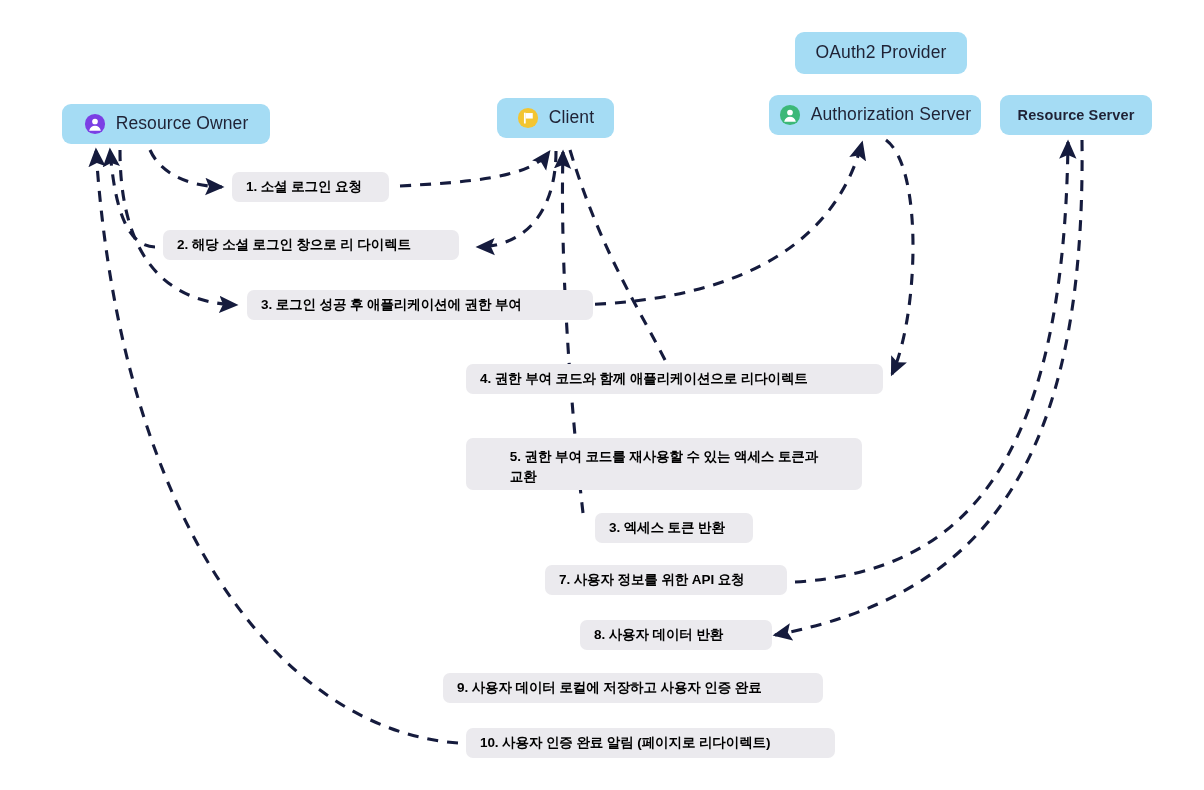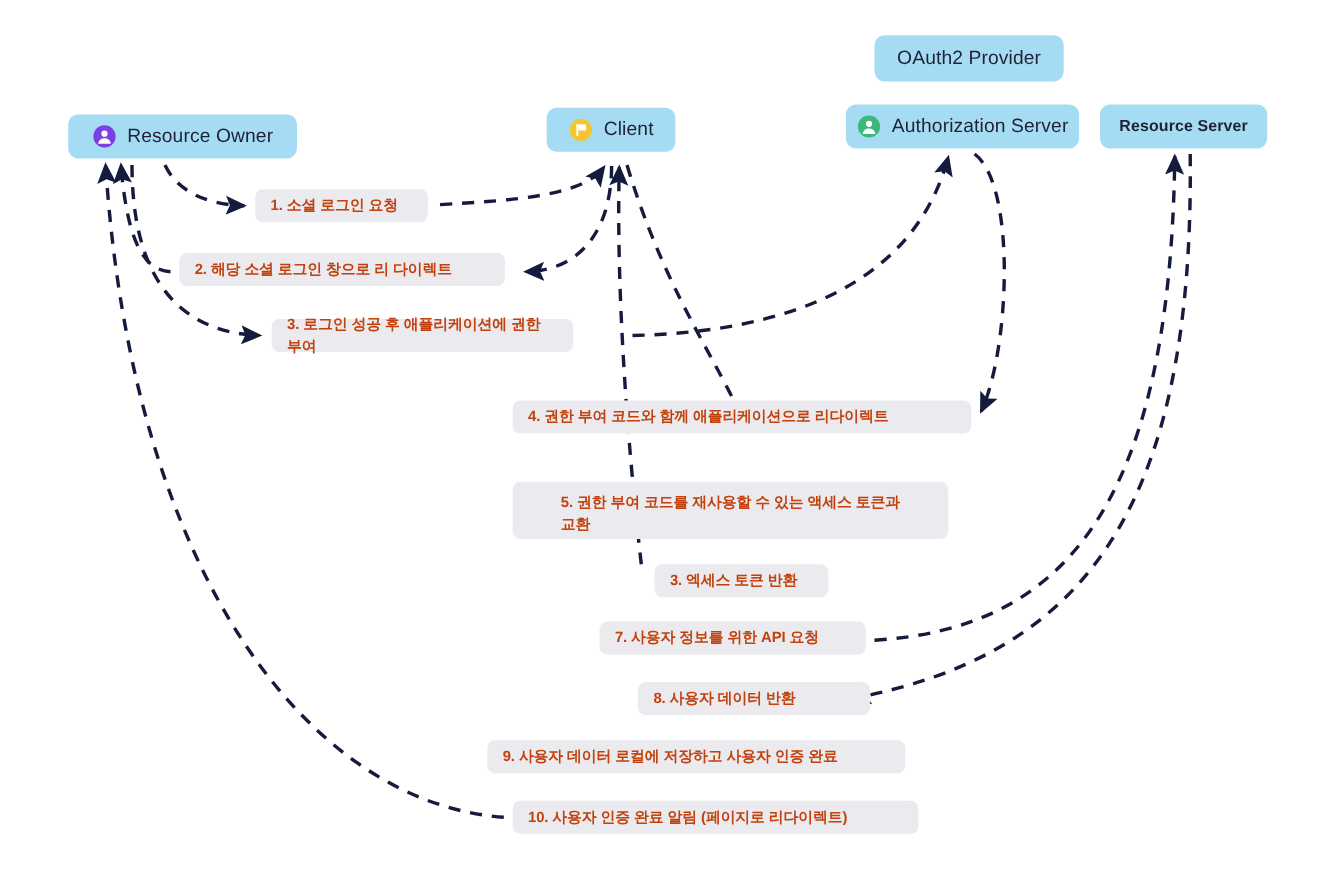--- a/index.html
+++ b/index.html
@@ -48,21 +48,21 @@
     width: 22px;
     height: 22px;
     flex: 0 0 22px;
     display: block;
   }
   .msg {
     position: absolute;
     box-sizing: border-box;
     background: #ebeaee;
     border-radius: 7px;
-    color: #c2410c;
+    color: #000000;
     font-size: 13.5px;
     font-weight: 600;
     letter-spacing: -0.1px;
     line-height: 1.45;
     display: flex;
     align-items: center;
     padding: 7px 14px;
   }
   .msg.multi {
     align-items: flex-start;
@@ -143,21 +143,21 @@
   </div>
 
   <div class="msg" style="left:232px; top:172px; width:157px; height:30px;">
     <span class="msg-text">1. 소셜 로그인 요청</span>
   </div>
 
   <div class="msg" style="left:163px; top:230px; width:296px; height:30px;">
     <span class="msg-text">2. 해당 소셜 로그인 창으로 리 다이렉트</span>
   </div>
 
-  <div class="msg" style="left:247px; top:290px; width:274px; height:30px;">
+  <div class="msg" style="left:247px; top:290px; width:346px; height:30px;">
     <span class="msg-text">3. 로그인 성공 후 애플리케이션에 권한 부여</span>
   </div>
 
   <div class="msg" style="left:466px; top:364px; width:417px; height:30px;">
     <span class="msg-text">4. 권한 부여 코드와 함께 애플리케이션으로 리다이렉트</span>
   </div>
 
   <div class="msg multi" style="left:466px; top:438px; width:396px; height:52px;">
     <span>
       <span class="msg-text">5. 권한 부여 코드를 재사용할 수 있는 액세스 토큰과</span>
@@ -166,21 +166,21 @@
   </div>
 
   <div class="msg" style="left:595px; top:513px; width:158px; height:30px;">
     <span class="msg-text">3. 엑세스 토큰 반환</span>
   </div>
 
   <div class="msg" style="left:545px; top:565px; width:242px; height:30px;text-align:center;">
     <span class="msg-text">7. 사용자 정보를 위한 API 요청</span>
   </div>
 
-  <div class="msg" style="left:580px; top:620px; width:211px; height:30px;">
+  <div class="msg" style="left:580px; top:620px; width:192px; height:30px;">
     <span class="msg-text">8. 사용자 데이터 반환</span>
   </div>
 
   <div class="msg" style="left:443px; top:673px; width:380px; height:30px;">
     <span class="msg-text">9. 사용자 데이터 로컬에 저장하고 사용자 인증 완료</span>
   </div>
 
   <div class="msg" style="left:466px; top:728px; width:369px; height:30px;">
     <span class="msg-text">10. 사용자 인증 완료 알림 (페이지로 리다이렉트)</span>
   </div>

